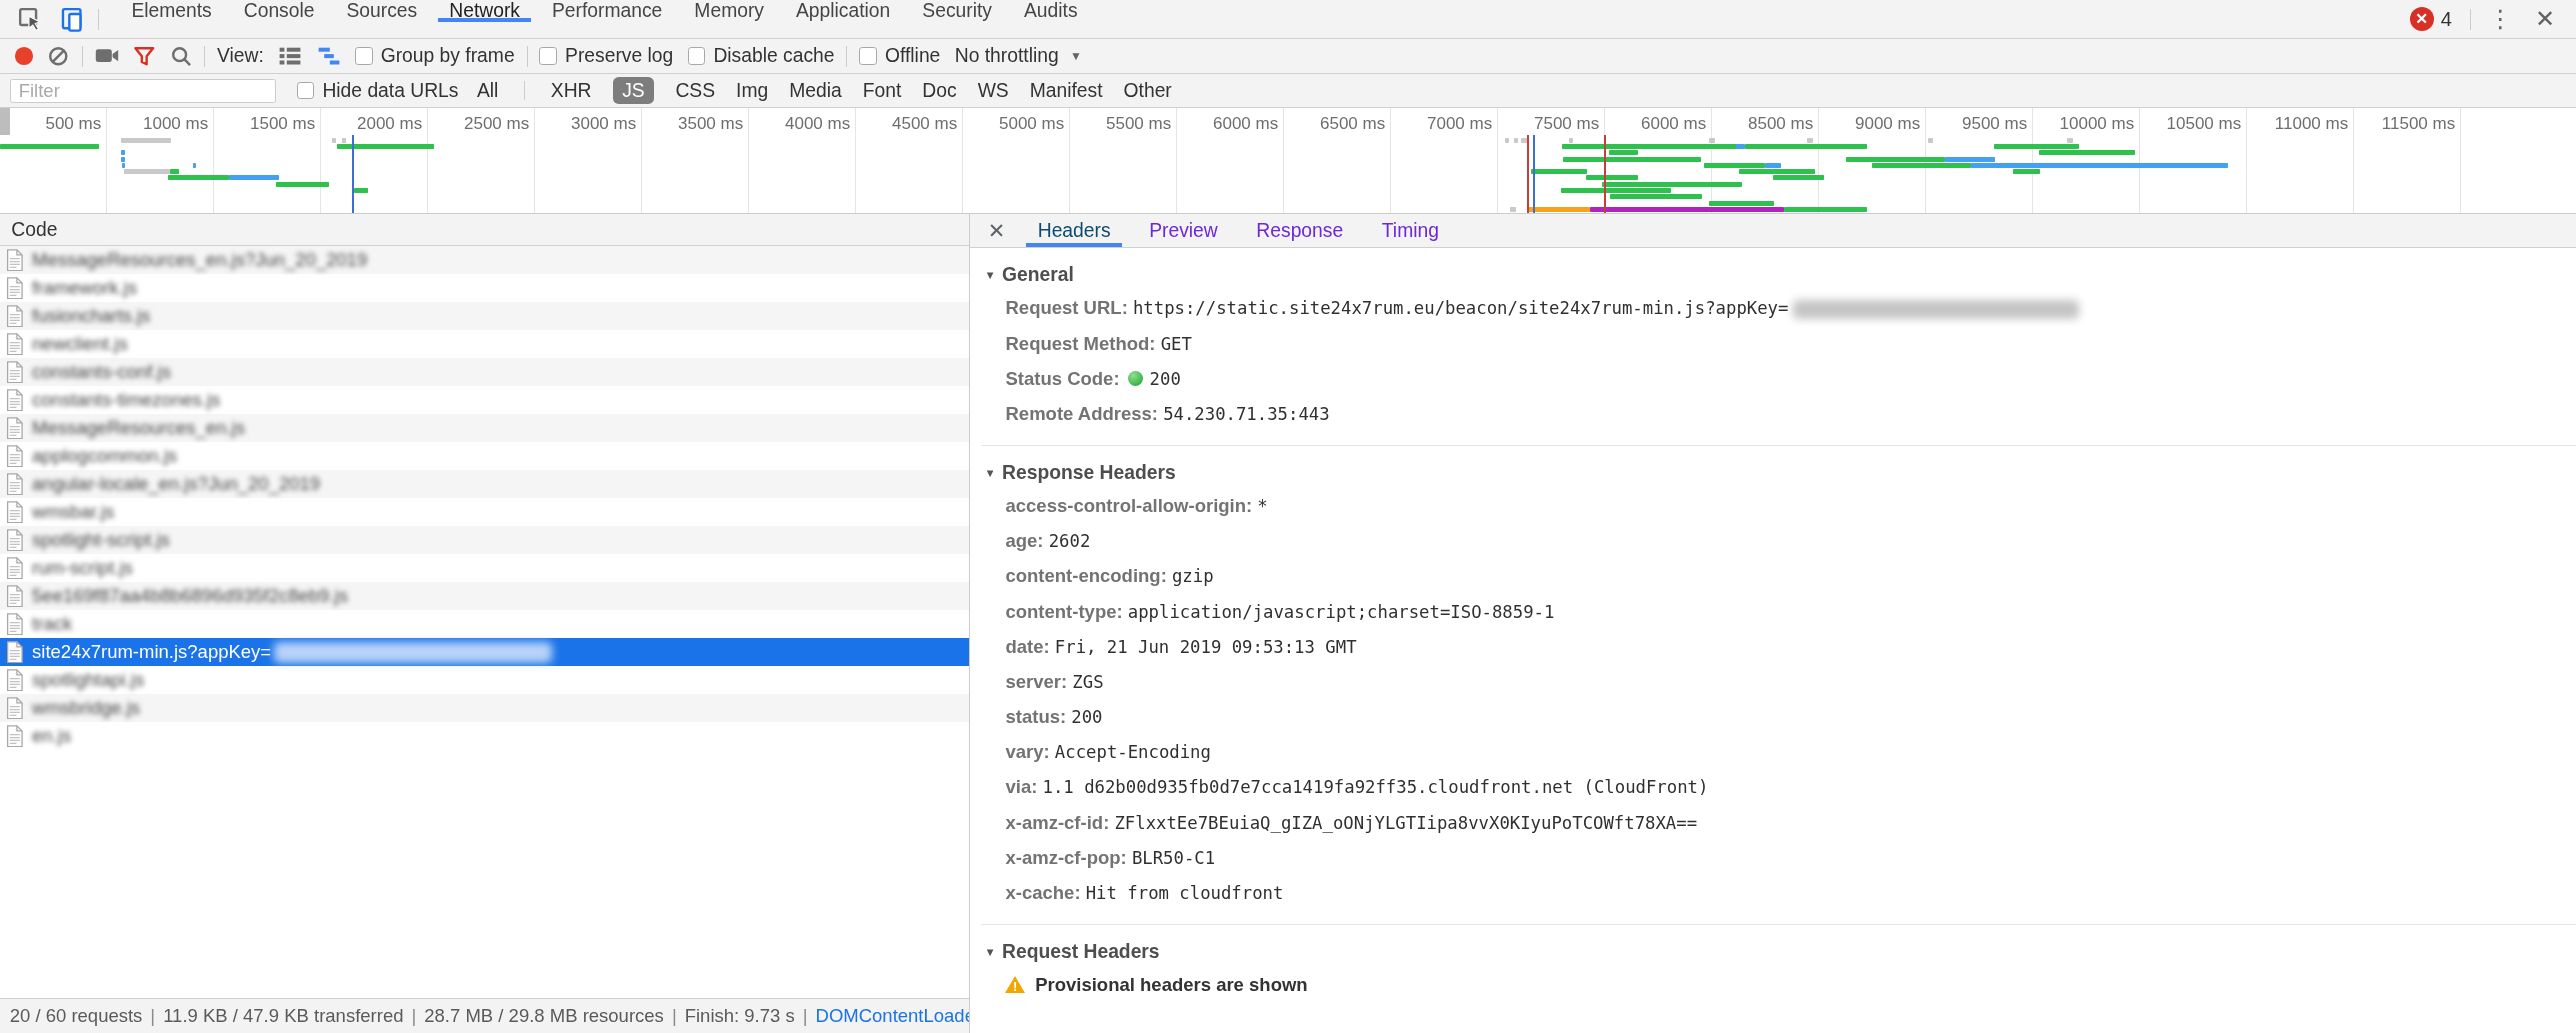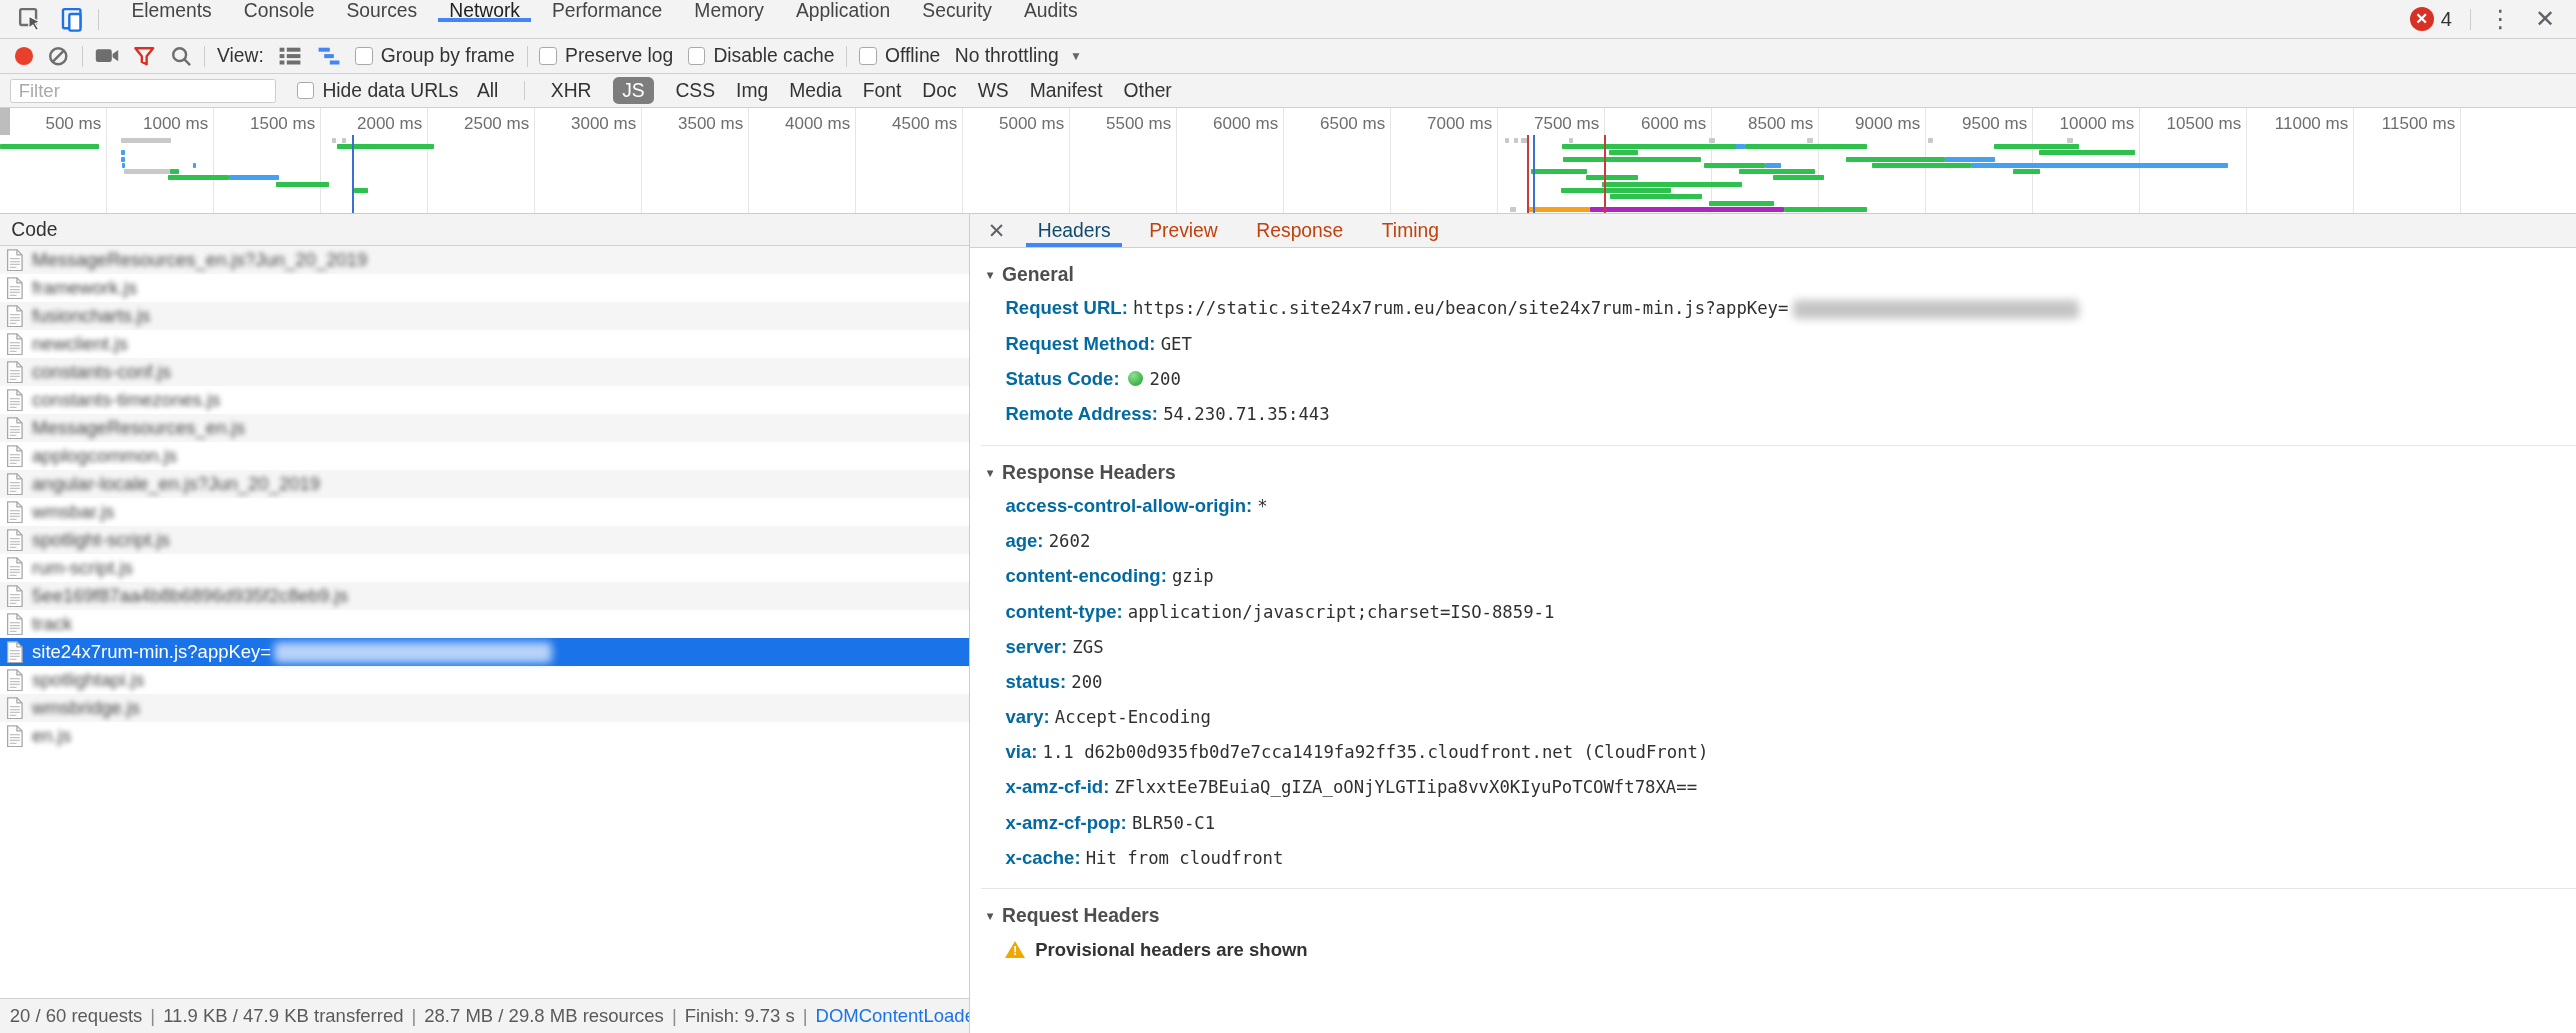--- a/index.html
+++ b/index.html
@@ -63,31 +63,31 @@
   .redact { display:inline-block; height:19.3px; border-radius:4.8px; background:#c4c4c4; filter:blur(4px); vertical-align:middle; }
   .redact.on-blue { background:#b9d3f9; height:21px; }
 
   .statusbar { position:absolute; left:0; right:0; bottom:0; height:35px; background:#f3f3f3; border-top:0.8px solid #d0d0d0; display:flex; align-items:center; padding:0 9.7px; font-size:18.5px; color:#5a5a5a; white-space:nowrap; overflow:hidden; }
   .statusbar .sep { margin:0 8px; color:#8a8a8a; }
 
   
   .right { flex:1; display:flex; flex-direction:column; background:#fff; min-width:0; }
   .detail-tabs { height:34px; background:#f3f3f3; border-bottom:0.8px solid #d0d0d0; display:flex; align-items:stretch; padding-left:4.8px; flex:none; }
   .dt-close { display:flex; align-items:center; padding:0 13px; font-size:21px; color:#5f6368; }
-  .dtab { display:flex; align-items:center; padding:0 14.5px; margin:0 4.8px; font-size:19.3px; color:#c2410c; position:relative; }
+  .dtab { display:flex; align-items:center; padding:0 14.5px; margin:0 4.8px; font-size:19.3px; color:#6d28d9; position:relative; }
   .dtab.active { color:#0c4a6e; }
   .dtab.active::after { content:""; position:absolute; left:3.2px; right:3.2px; bottom:0; height:4px; background:#4285f4; }
   .detail-body { flex:1; overflow:hidden; padding:0 0 0 11.3px; }
   .section { padding:8px 16px 13px 3.2px; }
   .section + .section { border-top:0.8px solid #e6e6e6; }
   .sec-head { display:flex; align-items:center; padding:8px 0 4.8px; }
   .sec-caret { font-size:11.3px; color:#555; margin-right:6.4px; }
   .sec-title { font-size:19.3px; font-weight:bold; color:#4e4e4e; }
   .kv { padding:5.6px 0 5.6px 21px; font-size:18.5px; line-height:24px; white-space:nowrap; overflow:hidden; }
-  .kv b { color:#0369a1; font-weight:bold; }
+  .kv b { color:#737373; font-weight:bold; }
   .kv .val { font-family:"DejaVu Sans Mono", monospace; font-size:17.3px; color:#303030; }
   .status-dot { display:inline-block; width:15.3px; height:15.3px; border-radius:50%; background:radial-gradient(circle at 35% 30%, #8fe08f, #18a02c); margin:0 6.4px -1.6px 3.2px; }
   .warn-row { display:flex; align-items:center; padding:6.4px 0 6.4px 21px; font-size:18.5px; font-weight:bold; color:#333; }
   .warn-tri { width:0; height:0; border-left:10.5px solid transparent; border-right:10.5px solid transparent; border-bottom:17.7px solid #f0a800; position:relative; margin-right:9.7px; flex:none; }
   .warn-tri::after { content:"!"; position:absolute; left:-2.4px; top:2.4px; font-size:13px; color:#fff; font-weight:bold; }
 </style>
 </head>
 <body>
 
 <div id="devtools">
@@ -614,20 +614,21 @@
           </div>
           <div class="section">
             <div class="sec-head">
               <span class="sec-caret">▼</span>
               <span class="sec-title">Response Headers</span>
             </div>
             <div class="kv"><b>access-control-allow-origin:</b> <span class="val">*</span></div>
             <div class="kv"><b>age:</b> <span class="val">2602</span></div>
             <div class="kv"><b>content-encoding:</b> <span class="val">gzip</span></div>
             <div class="kv"><b>content-type:</b> <span class="val">application/javascript;charset=ISO-8859-1</span></div>
+            <div class="kv"><b>date:</b> <span class="val">Fri, 21 Jun 2019 09:53:13 GMT</span></div>
             <div class="kv"><b>server:</b> <span class="val">ZGS</span></div>
             <div class="kv"><b>status:</b> <span class="val">200</span></div>
             <div class="kv"><b>vary:</b> <span class="val">Accept-Encoding</span></div>
             <div class="kv"><b>via:</b> <span class="val">1.1 d62b00d935fb0d7e7cca1419fa92ff35.cloudfront.net (CloudFront)</span></div>
             <div class="kv"><b>x-amz-cf-id:</b> <span class="val">ZFlxxtEe7BEuiaQ_gIZA_oONjYLGTIipa8vvX0KIyuPoTCOWft78XA==</span></div>
             <div class="kv"><b>x-amz-cf-pop:</b> <span class="val">BLR50-C1</span></div>
             <div class="kv"><b>x-cache:</b> <span class="val">Hit from cloudfront</span></div>
           </div>
           <div class="section">
             <div class="sec-head">

